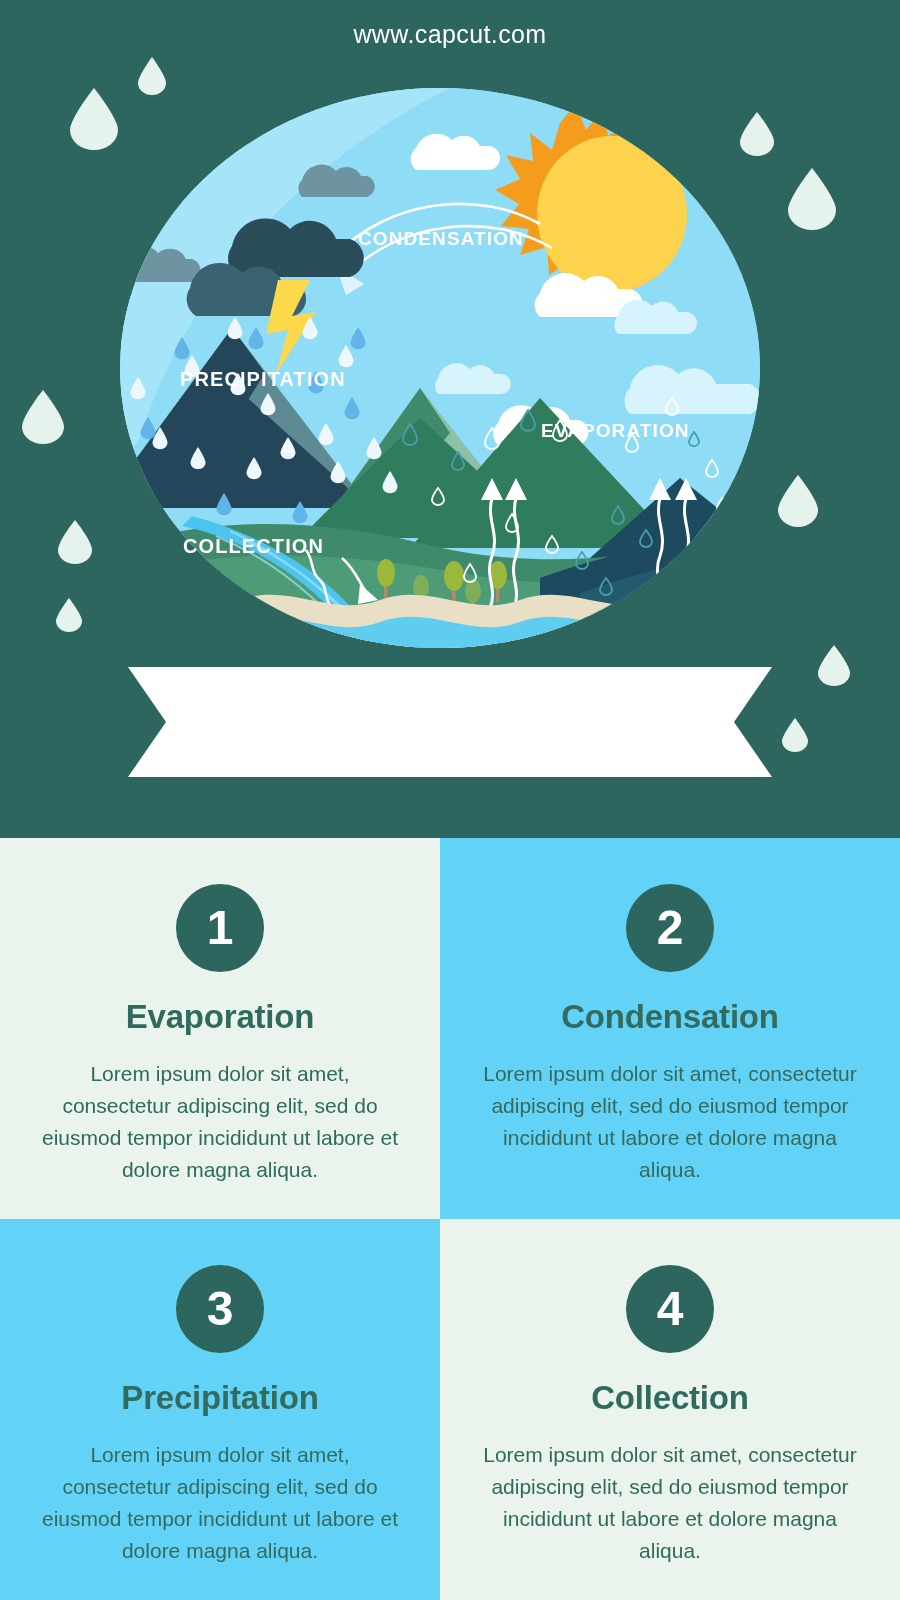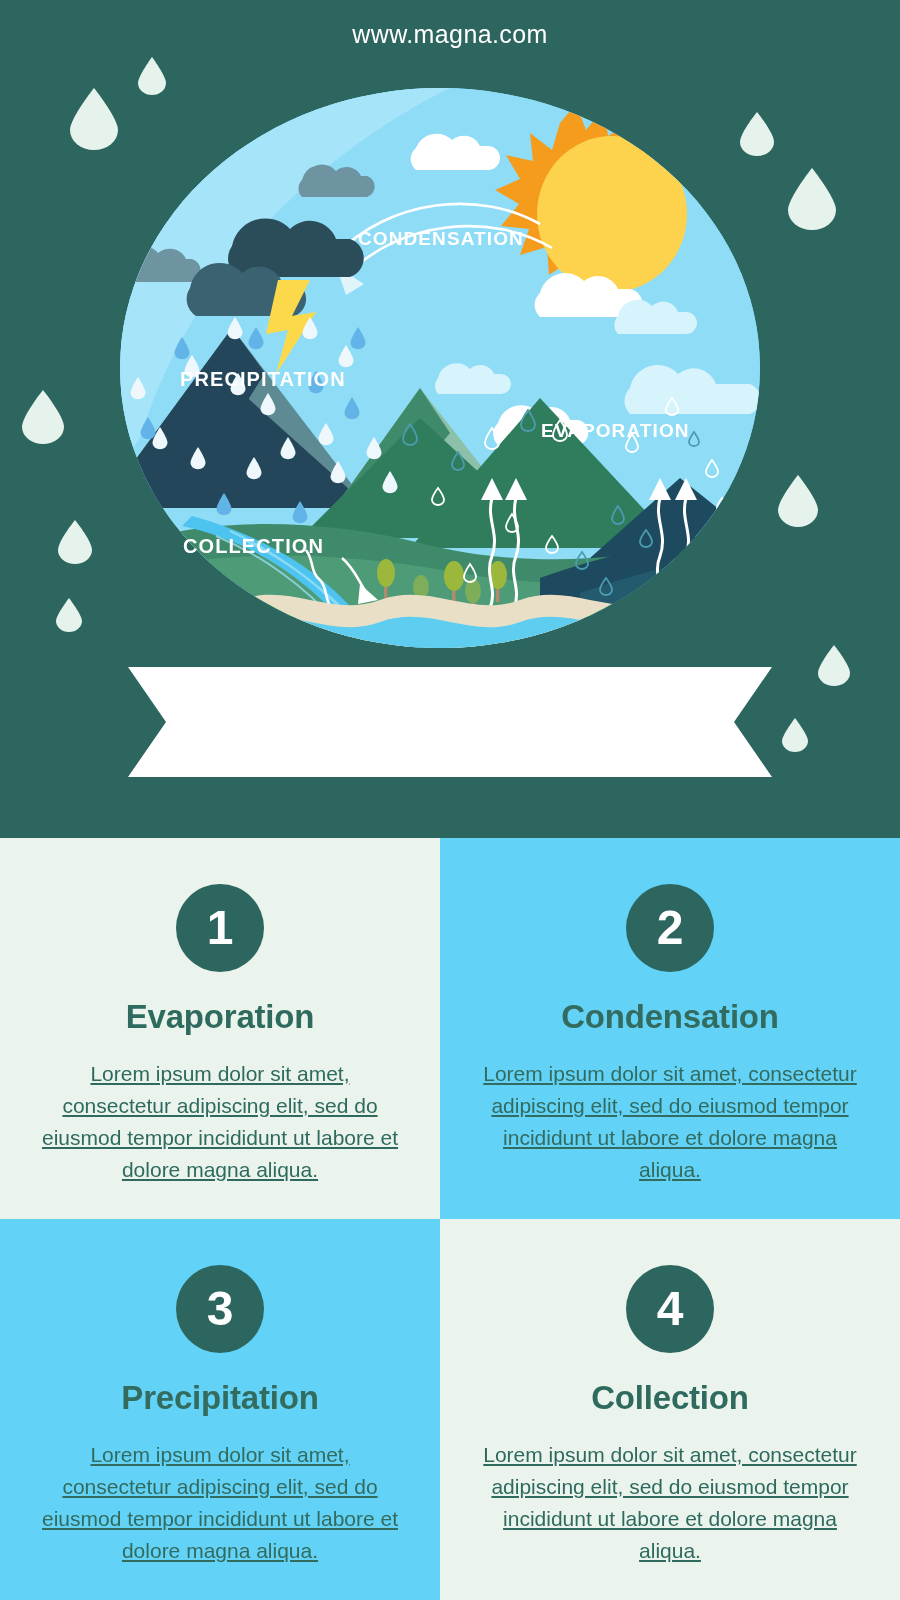--- a/index.html
+++ b/index.html
@@ -62,32 +62,32 @@
     background:#2c665e; color:#ffffff;
     font-size:48px; font-weight:bold; line-height:88px;
     margin:12px auto 0;
   }
   .cell-title{
     color:#2f6a5e; font-size:33px; font-weight:bold;
     margin-top:26px; letter-spacing:-0.2px;
   }
   .cell-body{
     color:#2f6a5e; font-size:21px; line-height:1.52;
-    margin-top:22px; padding:0 10px;text-decoration:underline;
+    margin-top:22px; padding:0 10px;
   }
   .cell.blue .cell-title, .cell.blue .cell-body { color:#336b5f; }
 </style>
 </head>
 <body>
 
 <div class="poster">
 
   <div class="hero">
 
-    <div class="site-url">www.magna.com</div>
+    <div class="site-url">www.capcut.com</div>
 
     <div class="tdrop" style="left:70px;top:88px;width:48px;height:62px;">
       <svg viewBox="0 0 48 62">
           <path d="M24 0 C24 0 48 30 48 42 A24 20 0 0 1 0 42 C0 30 24 0 24 0Z" fill="#e6f3ec"></path>
         </svg>
     </div>
     <div class="tdrop" style="left:138px;top:57px;width:28px;height:38px;">
       <svg viewBox="0 0 28 38">
           <path d="M14 0 C14 0 28 19 28 26 A14 12 0 0 1 0 26 C0 19 14 0 14 0Z" fill="#e6f3ec"></path>
         </svg>

